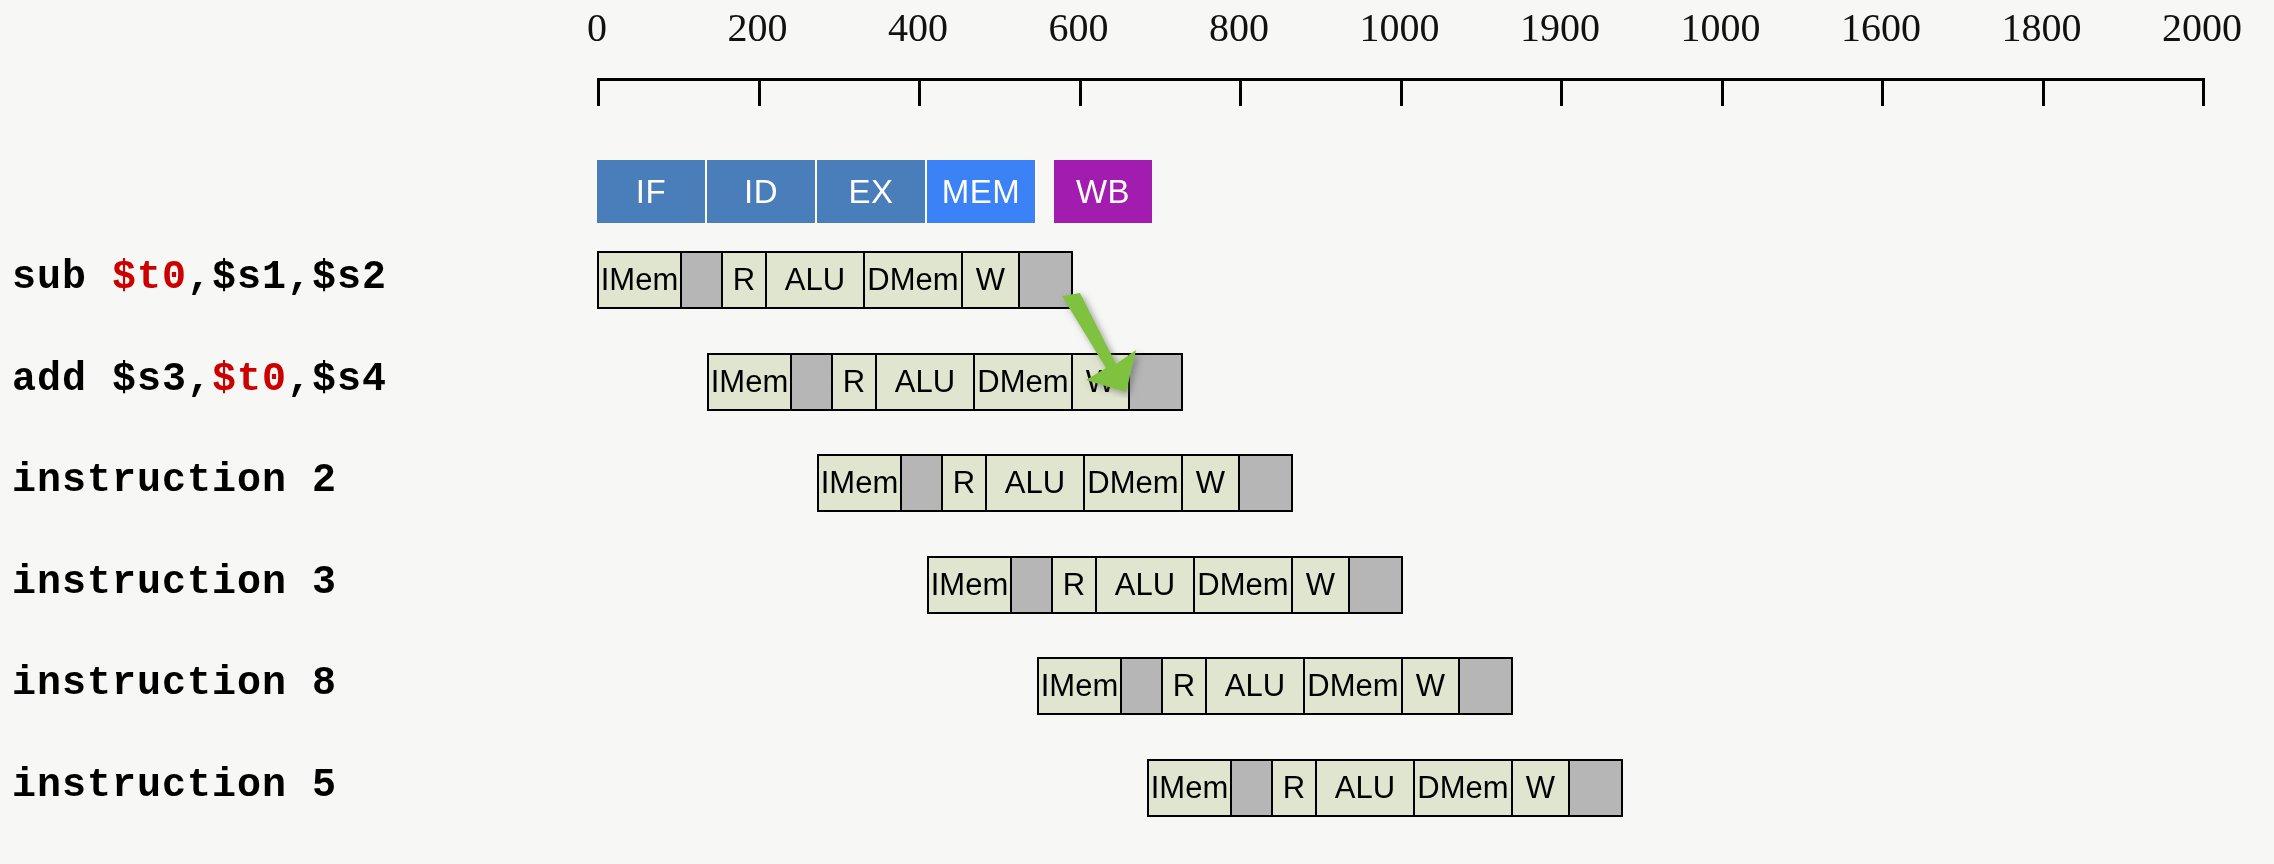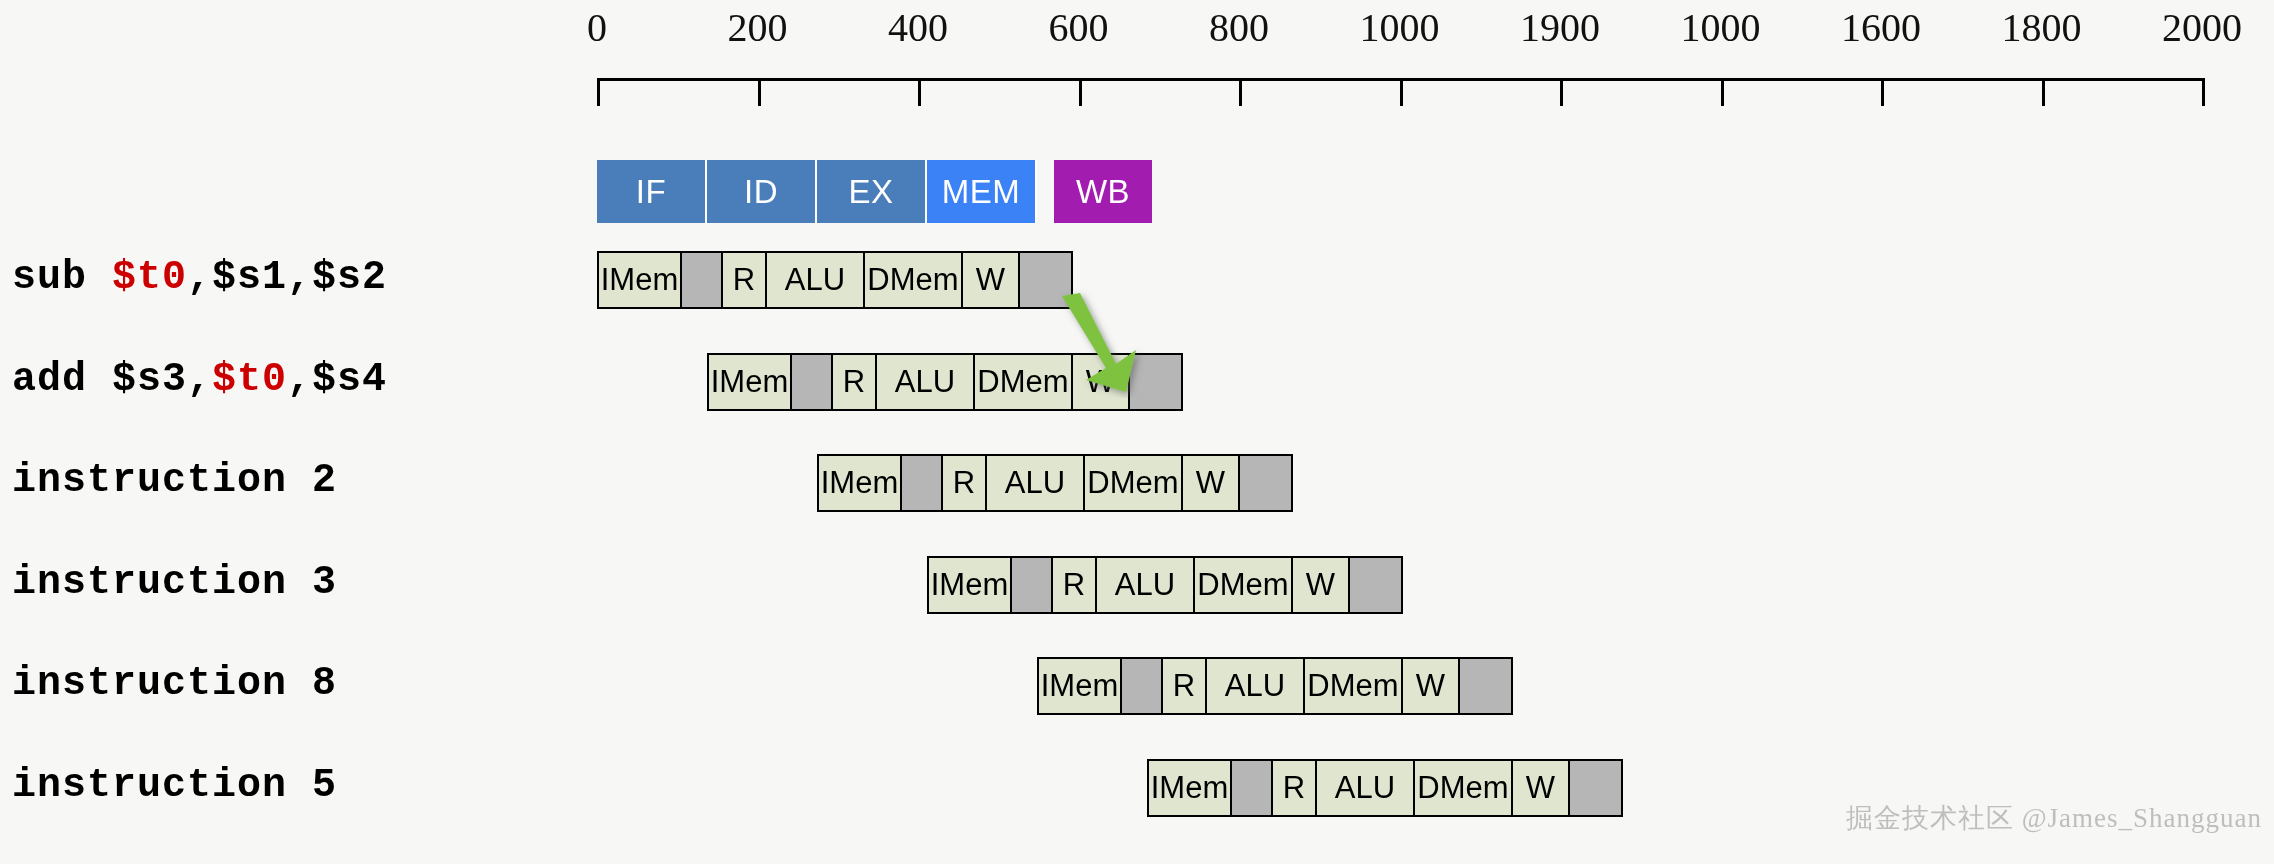--- a/index.html
+++ b/index.html
@@ -211,15 +211,14 @@
     <defs>
       <filter id="shadow" x="-30%" y="-30%" width="180%" height="180%">
         <feDropShadow dx="3" dy="3" stdDeviation="3.5" flood-color="#555" flood-opacity="0.55"></feDropShadow>
       </filter>
     </defs>
     <g filter="url(#shadow)">
       <path d="M 18 8 L 36 5 L 72 76 L 92 62 L 82 104 L 42 92 L 62 80 Z" fill="#7fc241"></path>
     </g>
   </svg>
 
-  <div class="watermark" style="left:1846px;top:800px;">掘金技术社区 @James_Shangguan</div>
 
 </div>
 
 </body></html>

